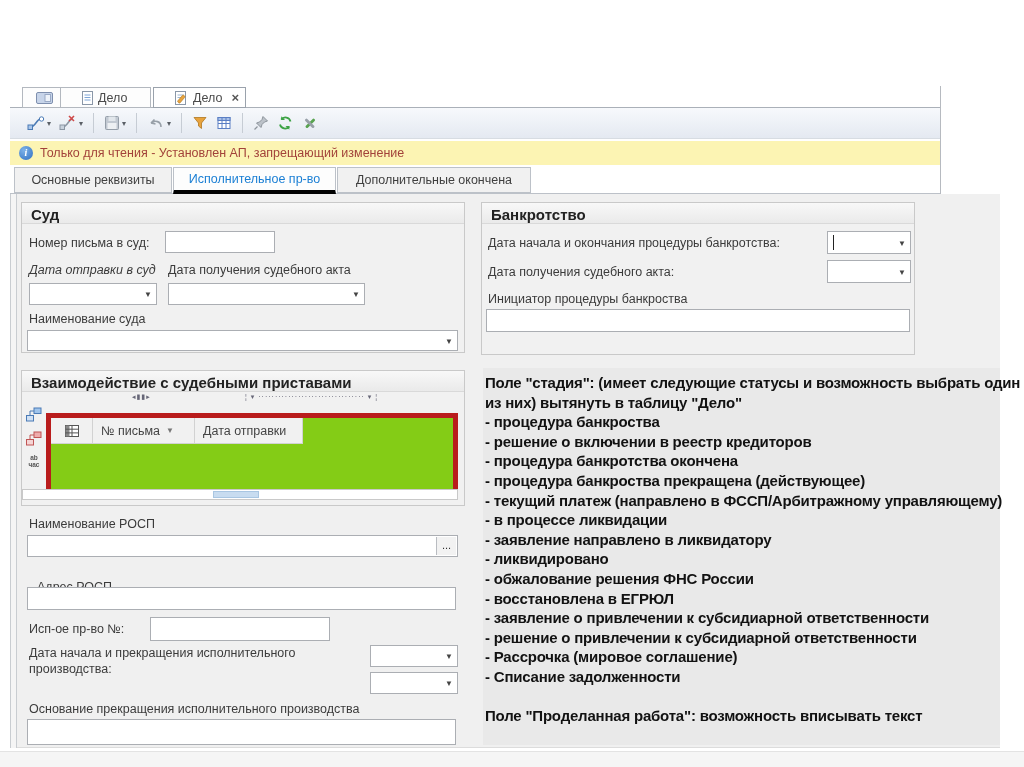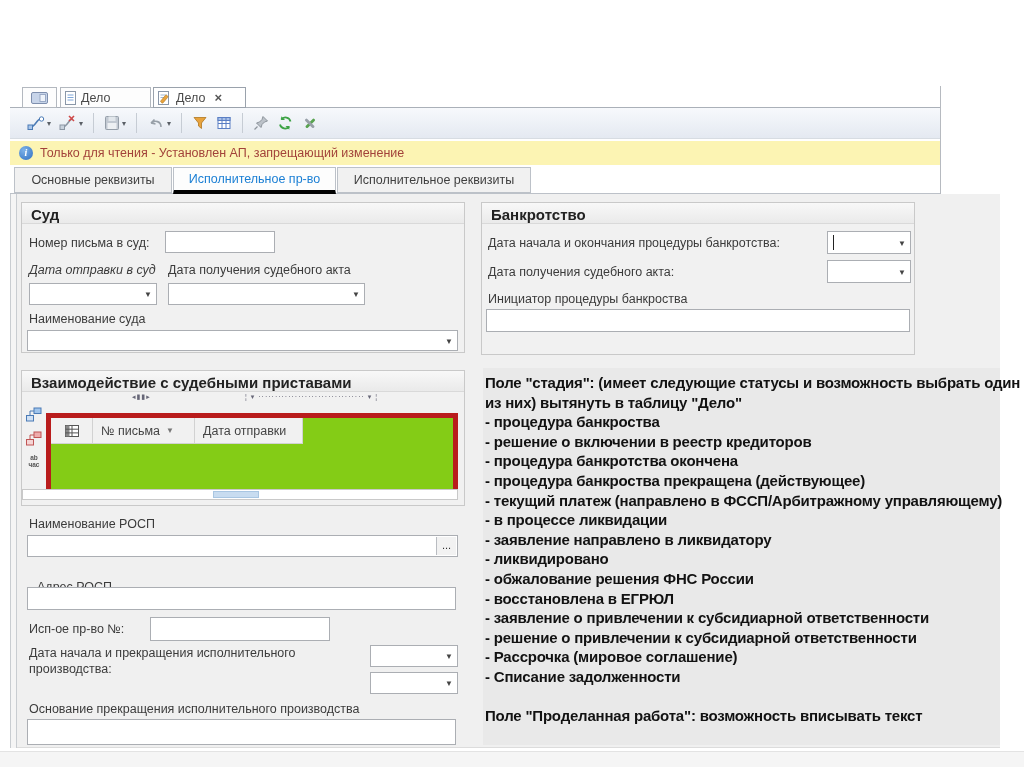--- a/index.html
+++ b/index.html
@@ -1,21 +1,21 @@
 <!DOCTYPE html>
 <html><head>
 <meta charset="utf-8">
 <style>
   * { margin:0; padding:0; box-sizing:border-box; }
   html,body { width:1024px; height:767px; background:#fff; font-family:"Liberation Sans", sans-serif; }
   .page { position:relative; width:1024px; height:767px; background:#fff; overflow:hidden; }
 
   
   .doctab { position:absolute; top:87px; height:21px; background:#fdfdfd; border:1px solid #b3b8bf;
-            display:flex; align-items:center; gap:5px; padding:0 4px; font-size:12.5px; color:#4a4a4a; }
+            display:flex; align-items:center; gap:5px; padding:0 21px; font-size:12.5px; color:#4a4a4a; }
   .doctab.active { background:#ffffff; border-color:#9aa2ac; }
   .tabstrip-line { position:absolute; left:10px; top:107px; width:930px; height:1px; background:#aab0b8; }
 
   
   .toolbar { position:absolute; left:10px; top:108px; width:930px; height:31px;
              background:linear-gradient(#f7f9fc,#e4e9f1); border-bottom:1px solid #d7dce2;
              display:flex; align-items:center; padding-left:14px; gap:2px; }
   .tbtn { display:flex; align-items:center; height:24px; padding:0 3px; border-radius:2px; }
   .tbtn .caret { font-size:8px; color:#5a5f66; margin-left:2px; }
   .sep { width:1px; height:20px; background:#c6ccd4; margin:0 5px; }
@@ -207,21 +207,21 @@
   </div>
 
   <div class="ftabline"></div>
   <div class="ftab" style="left:14px; width:158px;">
     <span>Основные реквизиты</span>
   </div>
   <div class="ftab active" style="left:173px; width:163px;">
     <span>Исполнительное пр-во</span>
   </div>
   <div class="ftab" style="left:337px; width:194px;">
-    <span>Исполнительное реквизиты</span>
+    <span>Дополнительные окончена</span>
   </div>
 
   <div class="content"></div>
   <div class="vsplit"></div>
   <div class="win-rborder"></div>
 
   <div class="panel" style="left:21px; top:202px; width:444px; height:151px;">
     <div class="phead">Суд</div>
   </div>
   <div class="lbl" style="left:29px; top:236px;">Номер письма в суд:</div>

